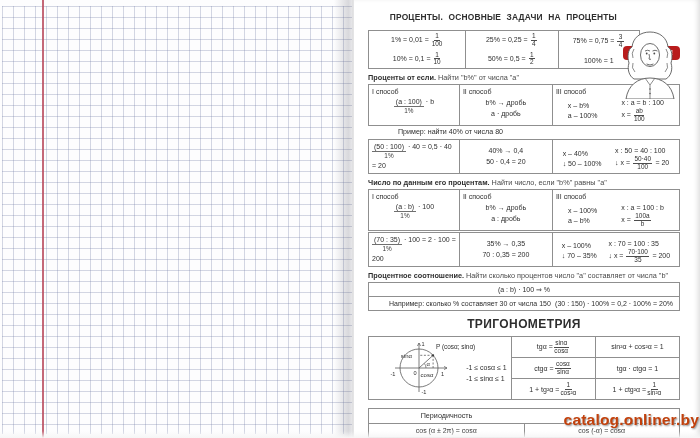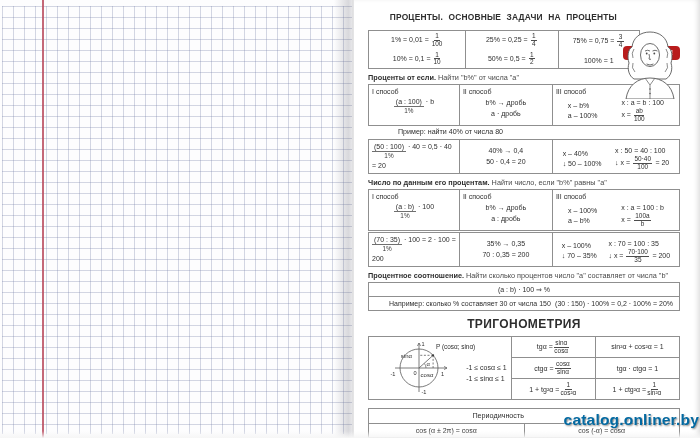--- a/index.html
+++ b/index.html
@@ -69,28 +69,28 @@
   .fcell{flex:1;display:flex;align-items:center;justify-content:center;padding:1px 2px;text-align:center;}
   .fcell + .fcell{border-top:1px solid #8f8f8f;}
   .ineq{position:absolute;right:4px;top:26px;text-align:left;line-height:1.5;}
 
   
   .parity{margin-top:8px;}
   .prow{display:flex;text-align:center;}
   .prow > div{width:50%;padding:2.2px 0;}
   .prow > div + div{border-left:1px solid #8f8f8f;}
   .prow + .prow{border-top:1px solid #8f8f8f;}
-  .phead{font-size:7.2px;text-align:right;}
+  .phead{font-size:7.2px;}
 
   
   .fr{display:inline-flex;flex-direction:column;align-items:center;vertical-align:middle;margin:0 1px;line-height:1.05;font-size:.92em;}
   .fr > span:first-child{border-bottom:1px solid #4c4c4c;padding:0 1.5px;}
 
   .watermark{position:absolute;right:1px;bottom:9px;font-size:15.5px;font-weight:bold;
-    color:#0369a1;letter-spacing:.2px;
+    color:#c2410c;letter-spacing:.2px;
     text-shadow:-1px -1px 0 #ffffff, 1px 1px 2px #838383;}
   .bottom-edge{position:absolute;left:0;right:0;bottom:0;height:7px;
     background:linear-gradient(to bottom, rgba(255,255,255,0), #f6f6f6);}
   svg text{font-family:"Liberation Sans",sans-serif;fill:#2e2e2e;}
 </style>
 </head>
 <body>
 
 <div class="photo">
 

